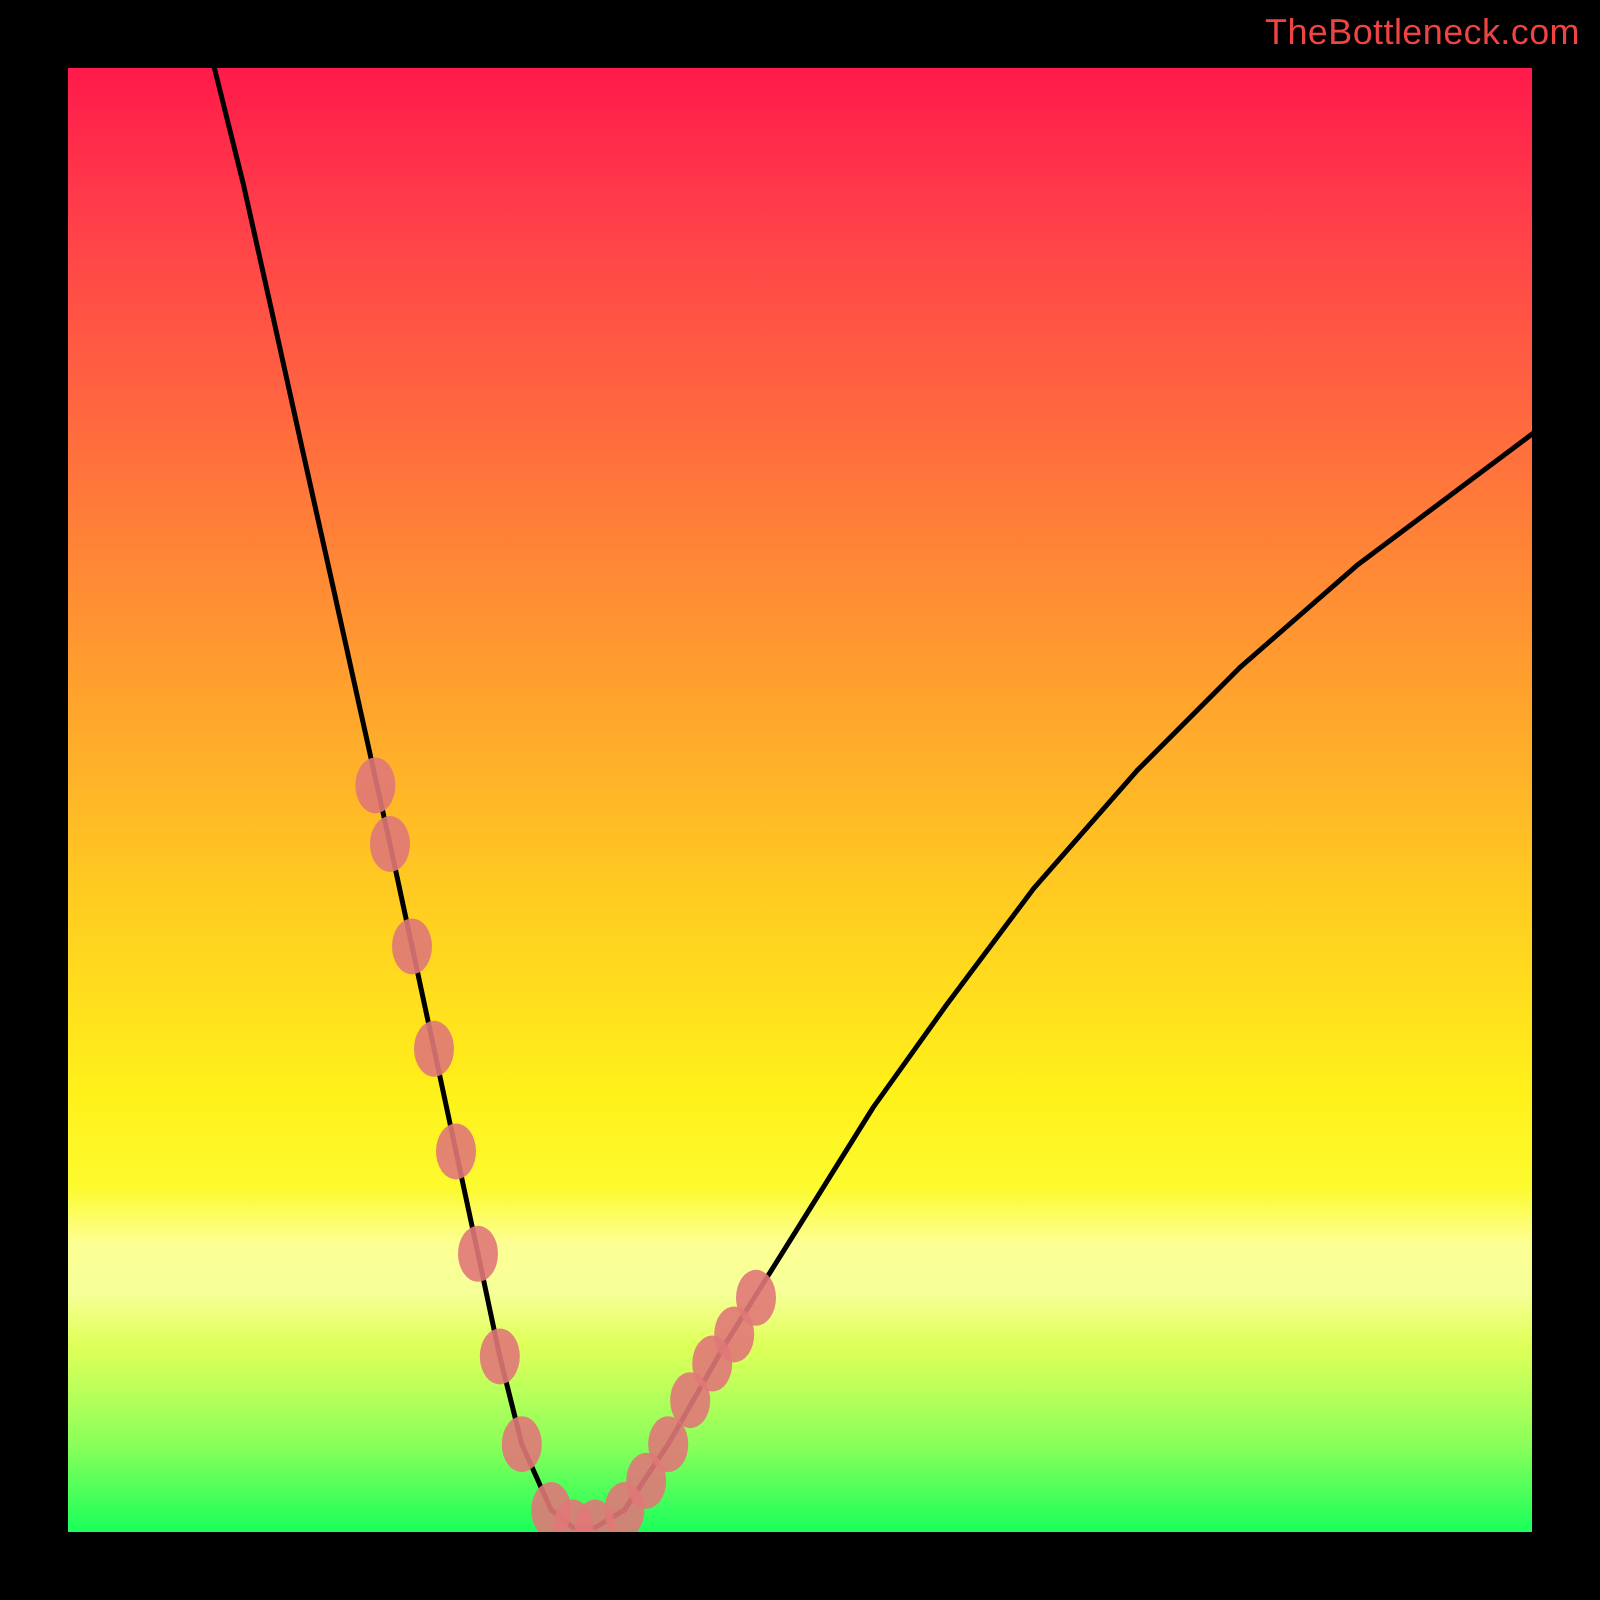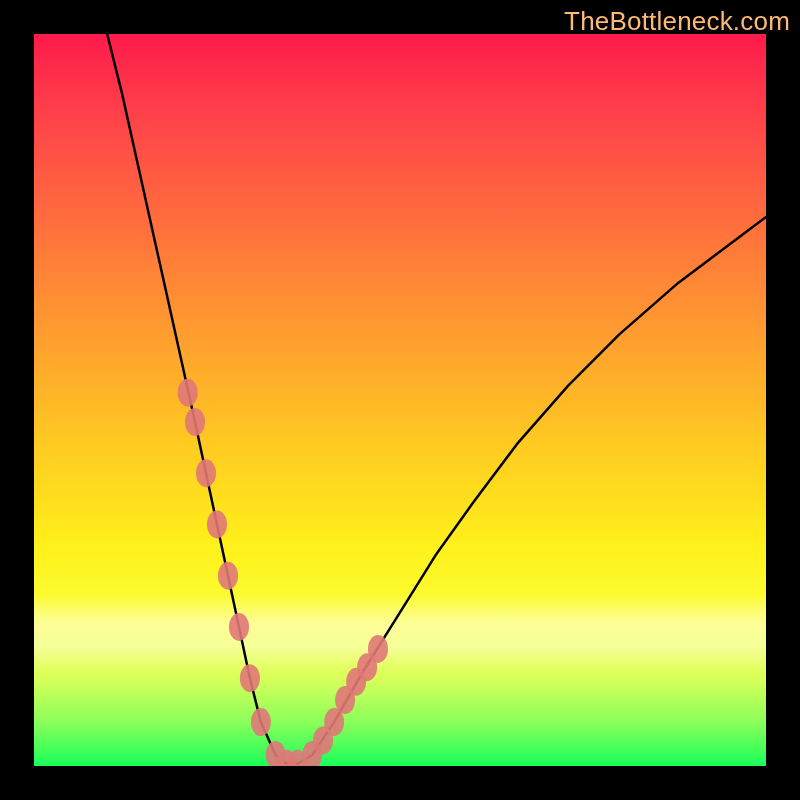--- a/index.html
+++ b/index.html
@@ -59,22 +59,22 @@
     left: 0;
     top: 0;
     width: 732px;
     height: 732px;
     pointer-events: none;
   }
   .watermark {
     position: absolute;
     top: 6px;
     right: 10px;
-    color: #fdba74;
-    font-size: 26px;
+    color: #ef4444;
+    font-size: 18px;
     font-weight: 400;
     letter-spacing: 0.2px;
     user-select: none;
   }
 </style>
 </head>
 <body>
 
 <div class="frame">
   <div class="watermark">TheBottleneck.com</div>

